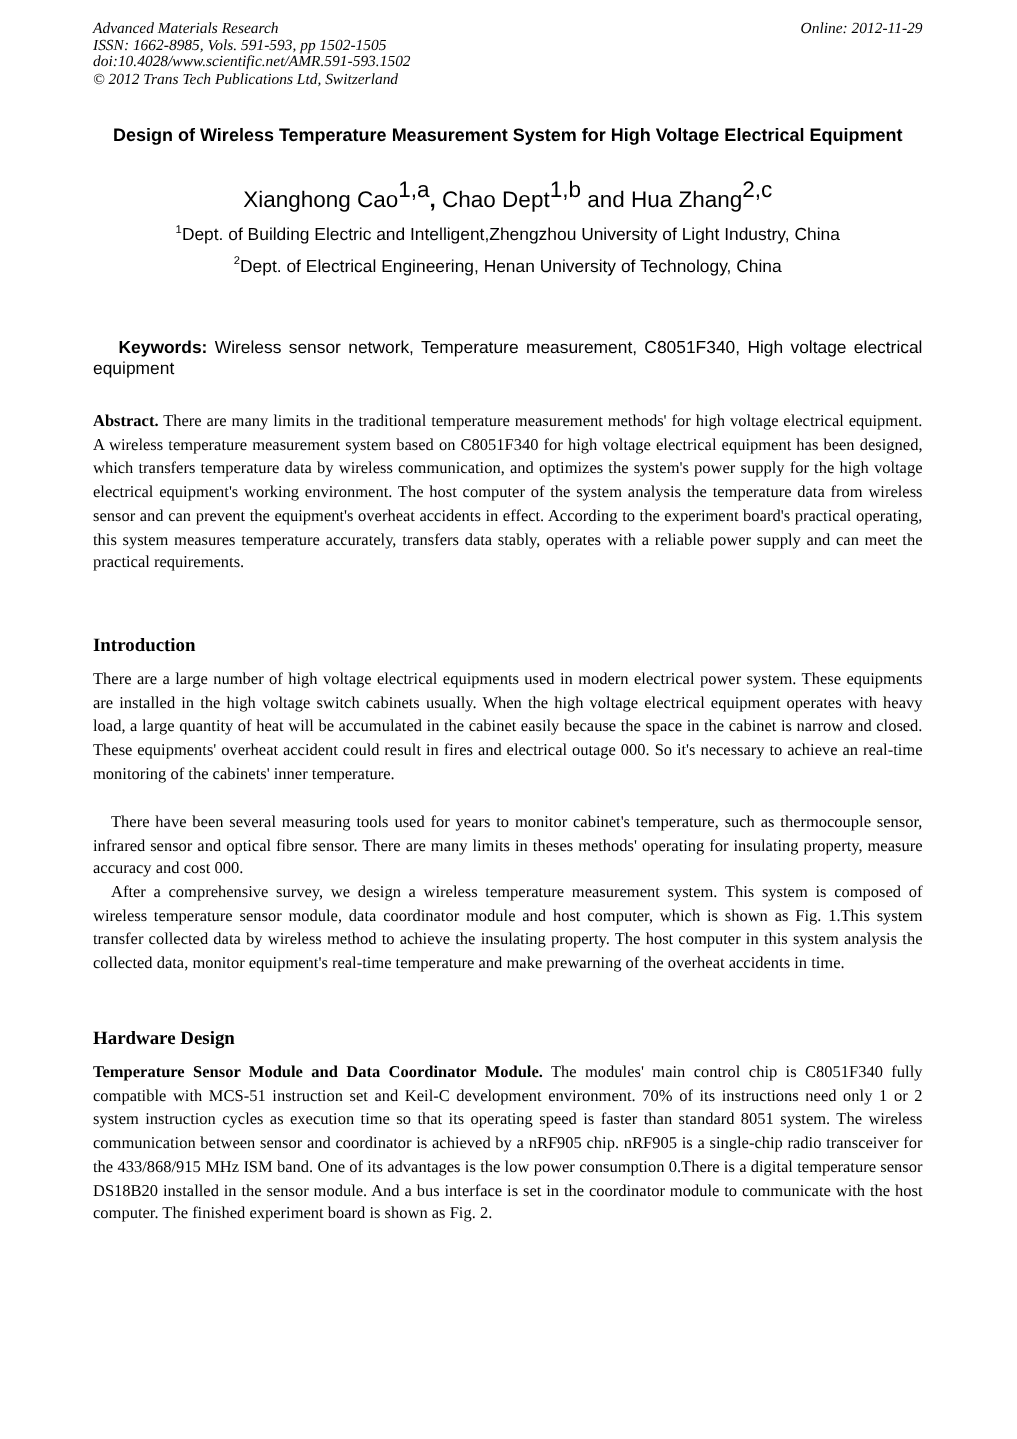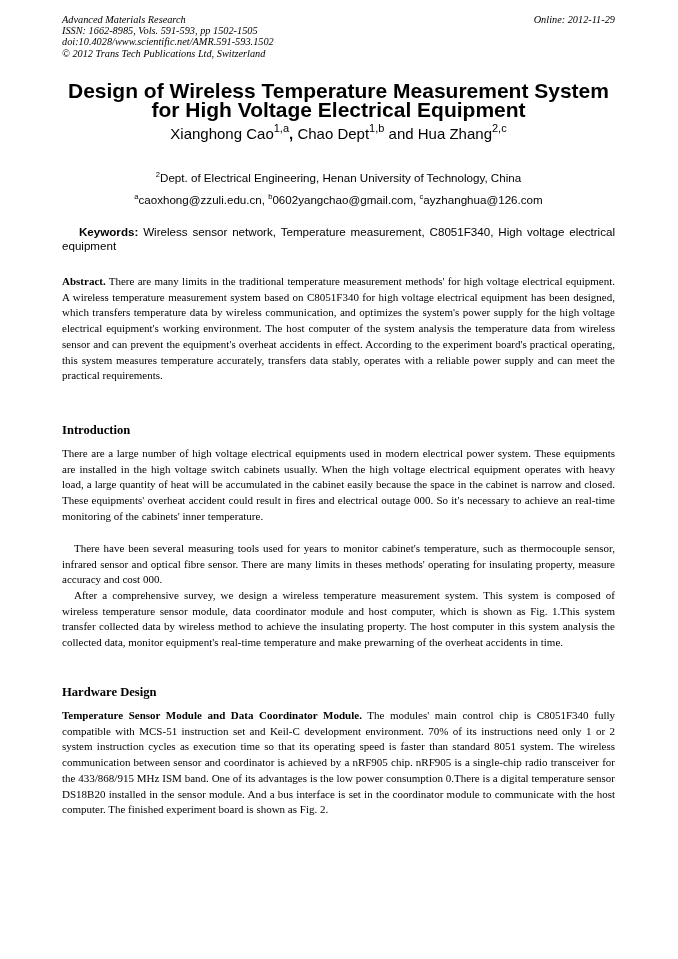--- a/index.html
+++ b/index.html
@@ -2,24 +2,24 @@
 <html><head>
 <meta charset="utf-8">
 <style>
   html, body { margin: 0; padding: 0; background: #ffffff; }
   body { width: 678px; height: 959px; position: relative; overflow: hidden; color: #000; }
   .page { position: absolute; left: 0; top: 0; width: 678px; height: 903px; }
   .hdr { position: absolute; left: 62px; top: 14px; width: 553px;
          font-family: "Liberation Serif", serif; font-style: italic; font-size: 10.3px; line-height: 11.2px; }
   .hdr .right { position: absolute; right: 0; top: 0; }
   .title { position: absolute; left: 62px; top: 81px; width: 553px; text-align: center;
-           font-family: "Liberation Sans", sans-serif; font-weight: bold; font-size: 21px; line-height: 19px; }
+           font-family: "Liberation Sans", sans-serif; font-weight: bold; font-size: 12px; line-height: 19px; }
   .authors { position: absolute; left: 62px; top: 124px; width: 553px; text-align: center;
              font-family: "Liberation Sans", sans-serif; font-size: 15px; line-height: 20px; }
-  .authors sup { font-size: 11px; vertical-align: 7px; line-height: 0; }
+  .authors sup { font-size: 15px; vertical-align: 7px; line-height: 0; }
   .aff { position: absolute; left: 62px; width: 553px; text-align: center;
          font-family: "Liberation Sans", sans-serif; font-size: 11.6px; line-height: 14px; }
   .aff sup { font-size: 7.5px; vertical-align: 5px; line-height: 0; }
   .kw { position: absolute; left: 62px; top: 225px; width: 553px; text-align: justify;
         font-family: "Liberation Sans", sans-serif; font-size: 11.6px; line-height: 14.4px; }
   .kw b { font-weight: bold; padding-left: 17px; }
   .para { position: absolute; left: 62px; width: 553px; text-align: justify;
           font-family: "Liberation Serif", serif; font-size: 11px; line-height: 15.7px; }
   .para b { font-weight: bold; }
   .indent { text-indent: 12px; }
@@ -37,25 +37,25 @@
     <div>© 2012 Trans Tech Publications Ltd, Switzerland</div>
     <div class="right">Online: 2012-11-29</div>
   </div>
 
   <div class="title">Design of Wireless Temperature Measurement System for High Voltage Electrical Equipment</div>
 
   <div class="authors">
     <span>Xianghong Cao</span><sup>1,a</sup><b>, </b><span>Chao Dept</span><sup>1,b</sup><span> and </span><span>Hua Zhang</span><sup>2,c</sup>
   </div>
 
+  <div class="aff" style="top:150px;">
+    <sup>1</sup><span>Dept. of Building Electric and Intelligent,Zhengzhou University of Light Industry, China</span>
+  </div>
   <div class="aff" style="top:171px;">
     <sup>2</sup><span>Dept. of Electrical Engineering, Henan University of Technology, China</span>
-  </div>
-  <div class="aff" style="top:193px;">
-    <sup>a</sup><span>caoxhong@zzuli.edu.cn, </span><sup>b</sup><span>0602yangchao@gmail.com, </span><sup>c</sup><span>ayzhanghua@126.com</span>
   </div>
 
   <div class="kw">
     <b>Keywords:</b><span> Wireless sensor network, Temperature measurement, C8051F340, High voltage electrical equipment</span>
   </div>
 
   <div class="para" style="top:274px;">
     <b>Abstract.</b><span> There are many limits in the traditional temperature measurement methods' for high voltage electrical equipment. A wireless temperature measurement system based on C8051F340 for high voltage electrical equipment has been designed, which transfers temperature data by wireless communication, and optimizes the system's power supply for the high voltage electrical equipment's working environment. The host computer of the system analysis the temperature data from wireless sensor and can prevent the equipment's overheat accidents in effect. According to the experiment board's practical operating, this system measures temperature accurately, transfers data stably, operates with a reliable power supply and can meet the practical requirements.</span>
   </div>
 

